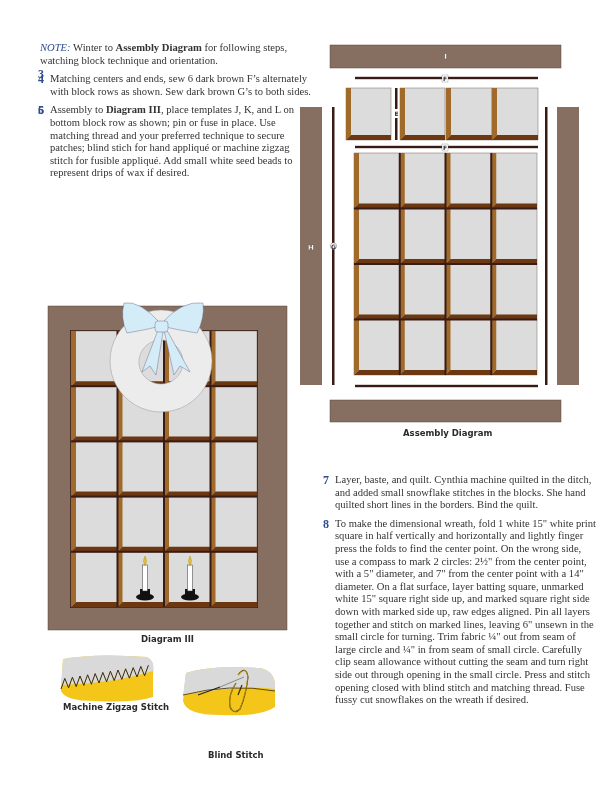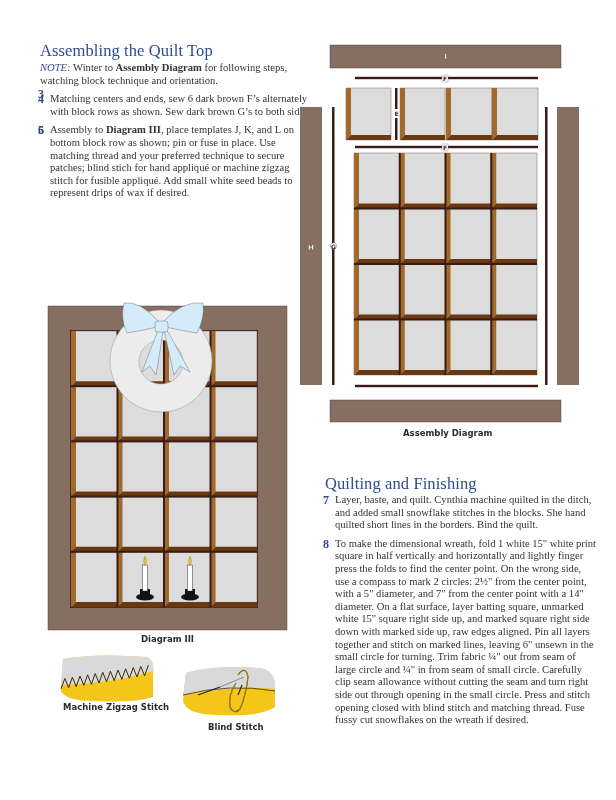--- a/index.html
+++ b/index.html
@@ -14,21 +14,20 @@
   .footer-num { font-family:"Liberation Serif", serif; font-weight:bold; font-size:13px; color:#222; }
   .footer-mag { font-family:"Liberation Serif", serif; font-size:11px; color:#333; }
   .footer-date { font-family:"DejaVu Sans", sans-serif; font-size:6.5px; color:#555; }
   .watermark { font-family:"DejaVu Sans", sans-serif; font-size:10px; color:#fff; -webkit-text-stroke:0.4px #aaa; letter-spacing:0.3px; }
   svg text { font-family:"DejaVu Sans", sans-serif; }
 </style>
 </head>
 <body>
 
 <div class="abs" style="left:40px; top:41px; width:272px;">
-  <div class="h2">Assembling the Quilt Top</div>
   <div class="para note" style="margin-top:1px;">
     <em>NOTE:</em><span> Winter to </span><b>Assembly Diagram</b><span> for following steps, watching block technique and orientation.</span>
   </div>
   <div class="para step" style="margin-top:1px;">
     <span class="num">3</span>
   </div>
   <div class="para step" style="margin-top:6px;">
     <span class="num">4</span>
     <span>Matching centers and ends, sew 6 dark brown F’s alternately with block rows as shown. Sew dark brown G’s to both sides.</span>
   </div>
@@ -239,24 +238,23 @@
 
 <svg class="abs" style="left:180px; top:665px;" width="98" height="55" viewBox="0 0 98 55">
   <path d="M6,8 Q30,0 80,3 Q96,6 95,24 L95,42 Q80,52 40,50 Q6,50 3,36 Z" fill="#f5c61a"></path>
   <path d="M6,8 Q30,0 80,3 Q96,6 95,24 Q60,20 3,30 Z" fill="#d9d9d9"></path>
   <path d="M3,30 Q50,18 95,26" fill="none" stroke="#3a2a00" stroke-width="0.8"></path>
   <path d="M18,30 L40,22" stroke="#222" stroke-width="1.2"></path>
   <path d="M58,10 Q66,0 68,12 Q66,30 60,44 Q54,50 50,42 Q48,30 56,18 M62,20 L58,30" fill="none" stroke="#3a2a00" stroke-width="1.2"></path>
   <path d="M58,10 Q66,0 68,12 Q66,30 60,44 Q54,50 50,42 Q48,30 56,18" fill="none" stroke="#f5c61a" stroke-width="0.6"></path>
   <path d="M40,22 L64,12" stroke="#555" stroke-width="0.6"></path>
 </svg>
-<div class="abs caption" style="left:208px; top:722px;">Blind Stitch</div>
+<div class="abs caption" style="left:208px; top:750px;">Blind Stitch</div>
 
 <div class="abs" style="left:325px; top:474px; width:272px;">
-  <div class="h2">Quilting and Finishing</div>
   <div class="para step" style="margin-top:0px;">
     <span class="num">7</span>
     <span>Layer, baste, and quilt. Cynthia machine quilted in the ditch, and added small snowflake stitches in the blocks. She hand quilted short lines in the borders. Bind the quilt.</span>
   </div>
   <div class="para step" style="margin-top:6px;">
     <span class="num">8</span>
     <span>To make the dimensional wreath, fold 1 white 15" white print square in half vertically and horizontally and lightly finger press the folds to find the center point. On the wrong side, use a compass to mark 2 circles: 2½" from the center point, with a 5" diameter, and 7" from the center point with a 14" diameter. On a flat surface, layer batting square, unmarked white 15" square right side up, and marked square right side down with marked side up, raw edges aligned. Pin all layers together and stitch on marked lines, leaving 6" unsewn in the small circle for turning. Trim fabric ¼" out from seam of large circle and ¼" in from seam of small circle. Carefully clip seam allowance without cutting the seam and turn right side out through opening in the small circle. Press and stitch opening closed with blind stitch and matching thread. Fuse fussy cut snowflakes on the wreath if desired.</span>
   </div>
 </div>
 

